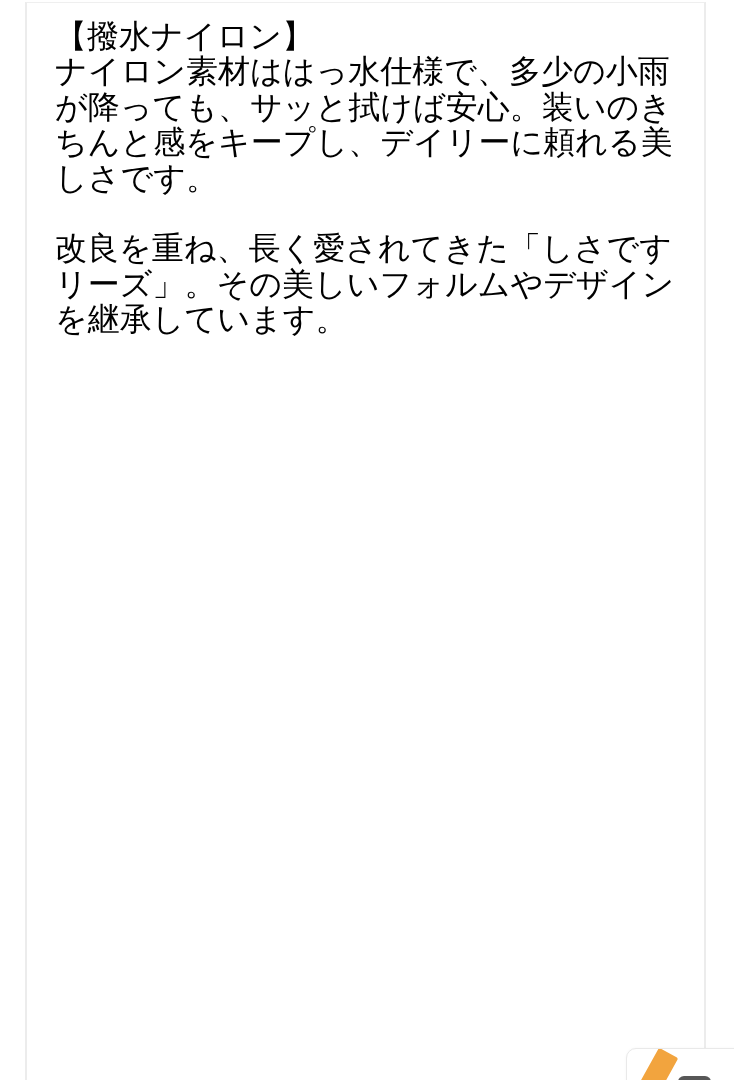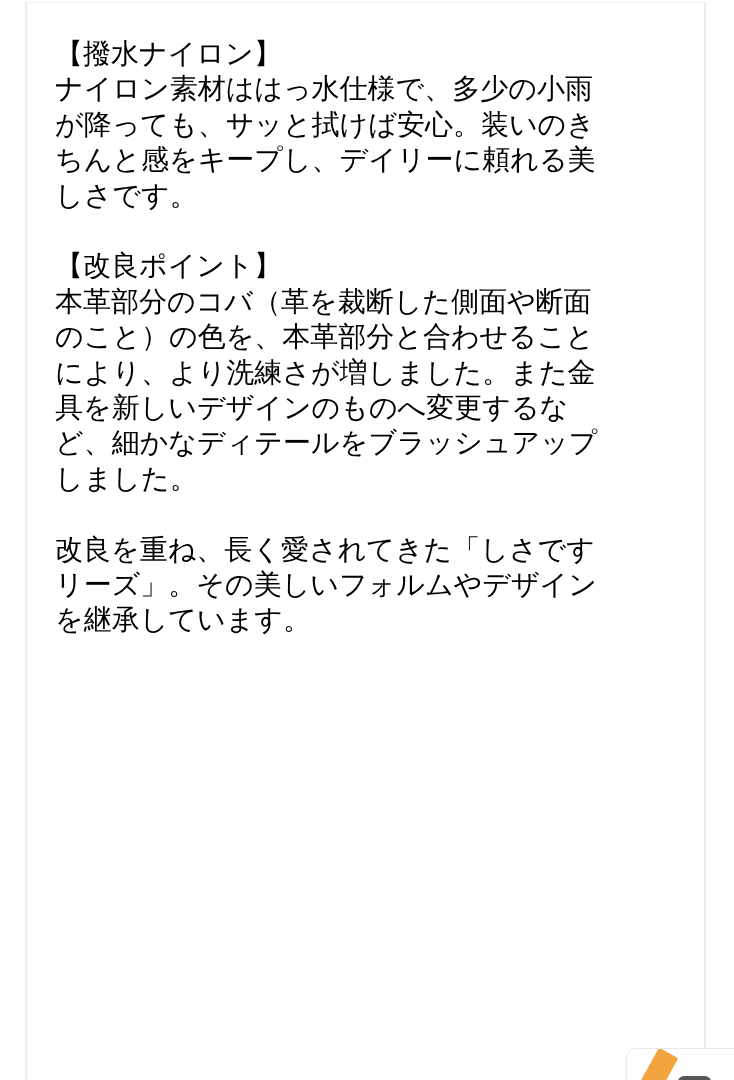--- a/index.html
+++ b/index.html
@@ -17,23 +17,23 @@
     position: absolute;
     left: 25px;
     top: 2px;
     width: 681px;
     height: 1078px;
     box-sizing: border-box;
     background: #ffffff;
     border-top: 1px solid #efefef;
     border-left: 2px solid #ececec;
     border-right: 2px solid #ececec;
-    padding: 33px 18px 0 28px;
+    padding: 16px 18px 0 28px;
     color: #000000;
-    font-size: 28px;
+    font-size: 32px;
     line-height: 35.4px;
     letter-spacing: 0;
   }
 
   .section { margin: 0 0 35.4px 0; }
   .section-title { font-weight: 400; }
   .section-body { white-space: pre-line; }
 
   
   .fab {
@@ -74,29 +74,20 @@
 <div class="panel">
 
   <div class="section">
     <div class="section-title">【撥水ナイロン】</div>
     <div class="section-body">ナイロン素材ははっ水仕様で、多少の小雨
 が降っても、サッと拭けば安心。装いのき
 ちんと感をキープし、デイリーに頼れる美
 しさです。</div>
   </div>
 
-  <div class="section">
-    <div class="section-title">【改良ポイント】</div>
-    <div class="section-body">本革部分のコバ（革を裁断した側面や断面
-のこと）の色を、本革部分と合わせること
-により、より洗練さが増しました。また金
-具を新しいデザインのものへ変更するな
-ど、細かなディテールをブラッシュアップ
-しました。</div>
-  </div>
 
   <div class="section">
     <div class="section-body">改良を重ね、長く愛されてきた「しさです
 リーズ」。その美しいフォルムやデザイン
 を継承しています。</div>
   </div>
 
 
 </div>
 

